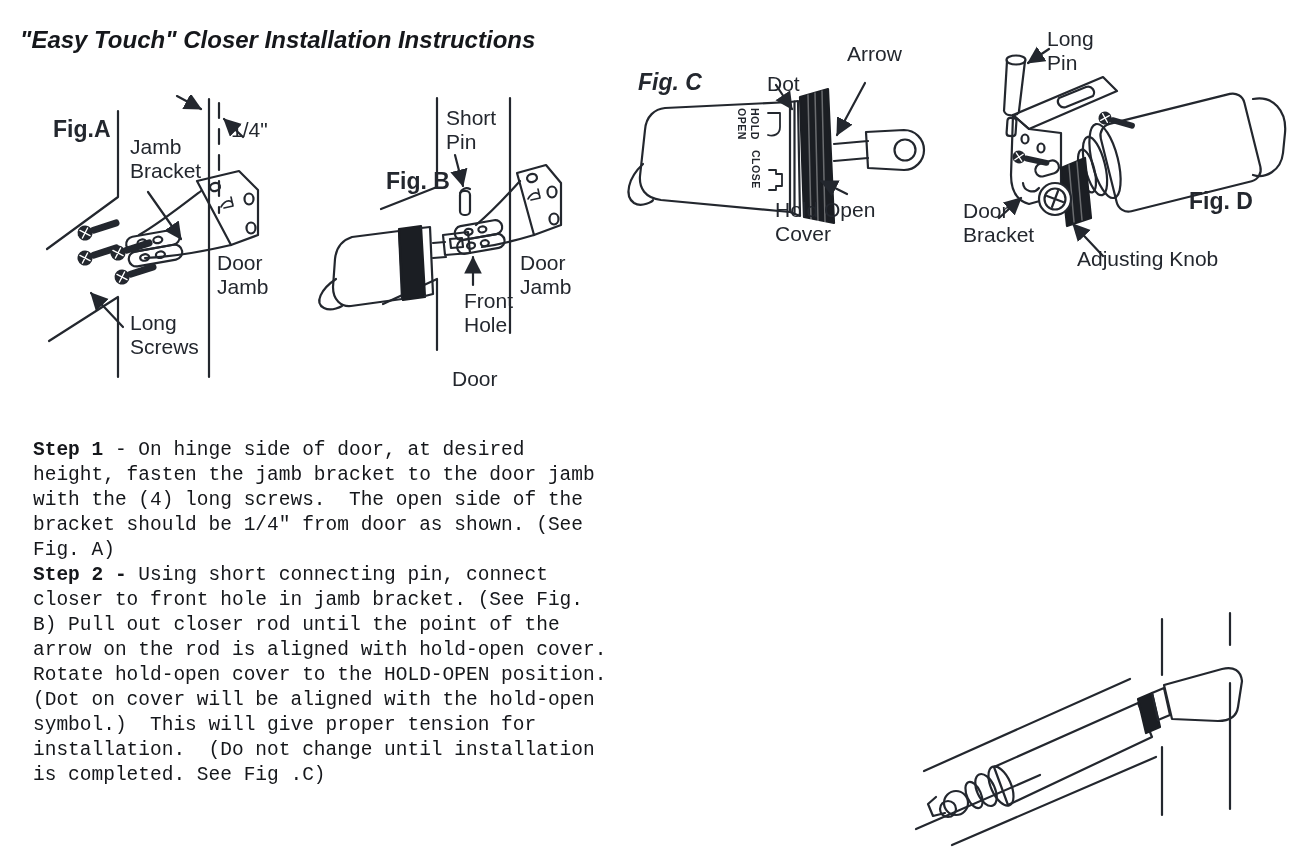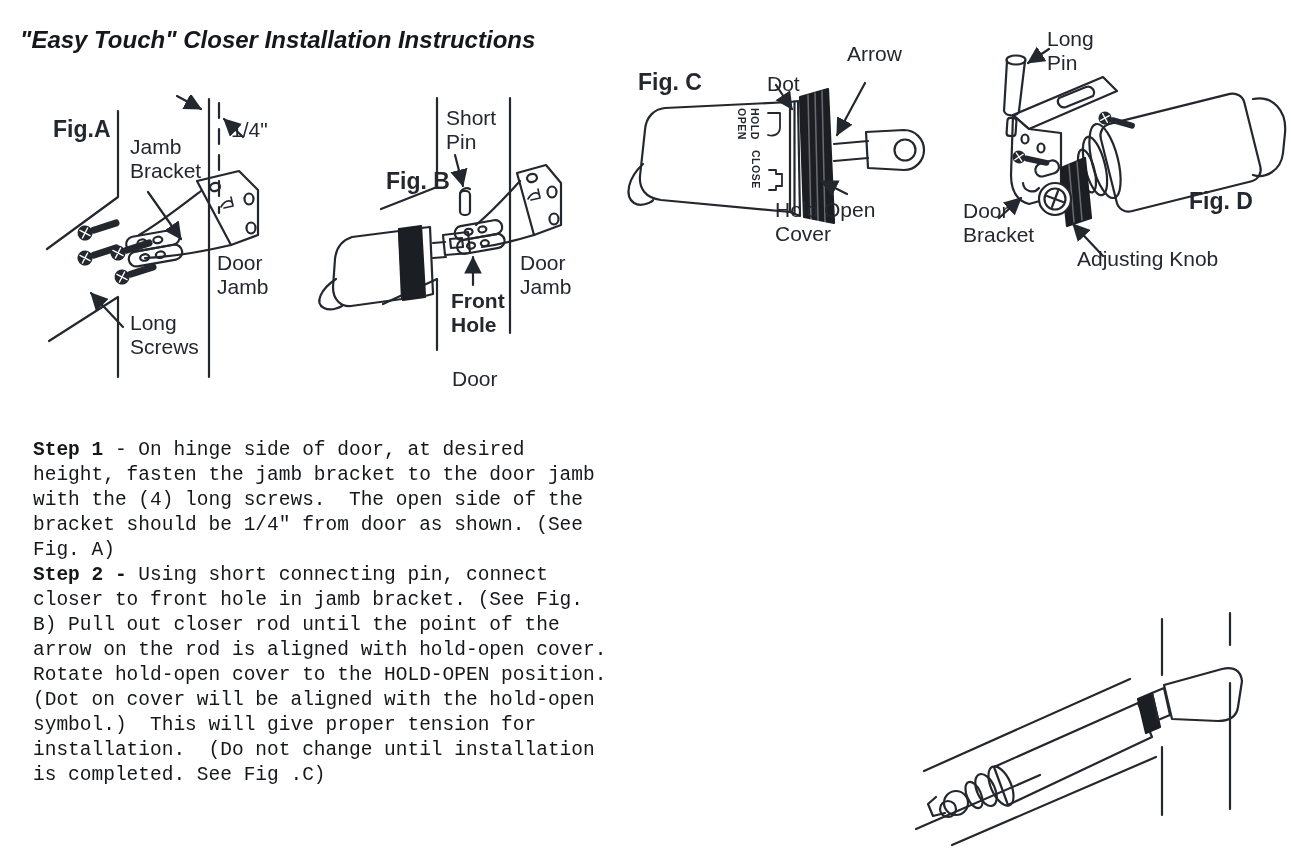--- a/index.html
+++ b/index.html
@@ -138,21 +138,21 @@
       <path d="M180,98 a7,7 0 0 1 10,-4"></path>
 
       <line x1="175" y1="60" x2="183" y2="91" marker-end="url(#mb)"></line>
       <line x1="193" y1="190" x2="193" y2="162" marker-end="url(#mb)"></line>
     </svg>
     <span class="lbl figtitle" style="left:70px;top:74px;margin-left:36px;">Fig. B</span>
     <span class="lbl" style="left:166px;top:11px;">Short
 Pin</span>
     <span class="lbl" style="left:240px;top:156px;">Door
 Jamb</span>
-    <span class="lbl" style="left:171px;top:194px;font-weight:bold;">Front
+    <span class="lbl" style="left:184px;top:194px;">Front
 Hole</span>
     <span class="lbl" style="left:172px;top:272px;">Door</span>
   </div>
 
   <div class="fig" style="left:625px;top:40px;width:335px;height:225px;">
     <svg width="335" height="225" viewBox="0 0 335 225" fill="none" stroke="#23272e" stroke-width="2.2">
       <defs>
         <marker id="mc" markerWidth="10" markerHeight="10" refX="7.5" refY="4" orient="auto">
           <path d="M0,0 L8,4 L0,8 Z" fill="#23272e" stroke="none"></path>
         </marker>
@@ -178,21 +178,21 @@
       <path d="M241,92 L279,90 A20,20 0 0 1 279,130 L243,128 Z"></path>
       <circle cx="280" cy="110" r="10.5" fill="#fff"></circle>
 
       <line x1="151" y1="45" x2="167" y2="69" marker-end="url(#mc)"></line>
       <line x1="240" y1="43" x2="212" y2="95" marker-end="url(#mc)"></line>
       <line x1="222" y1="154" x2="196" y2="141" marker-end="url(#mc)"></line>
     </svg>
     <span class="vtext" style="left:110px;top:68px;">HOLD
 OPEN</span>
     <span class="vtext" style="left:124px;top:110px;">CLOSE</span>
-    <span class="lbl figtitle" style="left:13px;top:30px;">Fig. C</span>
+    <span class="lbl figtitle" style="left:13px;top:30px;font-style:italic;">Fig. C</span>
     <span class="lbl" style="left:142px;top:32px;">Dot</span>
     <span class="lbl" style="left:222px;top:2px;text-align:center;">Arrow</span>
     <span class="lbl" style="left:150px;top:158px;">Hold Open
 Cover</span>
   </div>
 
   <div class="fig" style="left:955px;top:15px;width:335px;height:270px;">
     <svg width="335" height="270" viewBox="0 0 335 270" fill="none" stroke="#23272e" stroke-width="2.2">
       <defs>
         <marker id="md" markerWidth="10" markerHeight="10" refX="7.5" refY="4" orient="auto">

